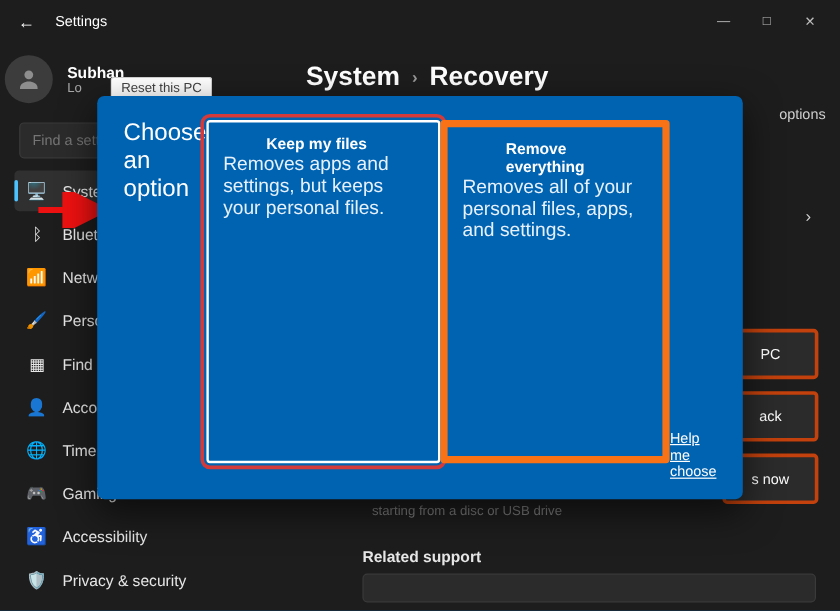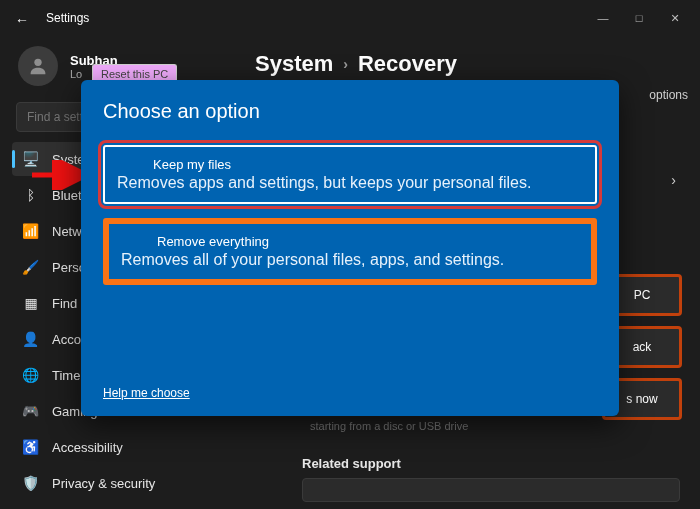--- a/index.html
+++ b/index.html
@@ -16,21 +16,21 @@
   .titlebar {
     display: flex; align-items: center;
     height: 36px; padding: 0 8px;
   }
   .back-ico { width: 28px; text-align: center; color: #fff; font-size: 14px; }
   .title { margin-left: 10px; font-size: 12px; }
   .winctrls { margin-left: auto; display: flex; gap: 22px; padding-right: 10px; color: #bdbdbd; font-size: 11px; }
   .winctrls span { width: 14px; text-align: center; }
 
   
-  .userrow { display: flex; align-items: center; padding: 10px 18px 8px 18px; gap: 12px; }
+  .userrow { display: flex; align-items: center; padding: 10px 18px 8px 4px; gap: 12px; }
   .avatar {
     width: 40px; height: 40px; border-radius: 50%;
     background: #3c3c3c; display: flex; align-items: center; justify-content: center;
   }
   .avatar svg { width: 22px; height: 22px; fill: #8e8e8e; }
   .uname { font-size: 13px; font-weight: 600; }
   .umail { font-size: 11px; color: #a7a7a7; }
 
   
   .crumbs {
@@ -84,45 +84,45 @@
   }
 
   
   .arrow {
     position: absolute; left: 30px; top: 160px; width: 60px; height: 30px;
   }
 
   
   .dialog-backlabel {
     position: absolute; left: 92px; top: 64px;
-    background: #f0abfc; color: #444; font-size: 11px;
+    background: #ffffff; color: #444; font-size: 11px;
     padding: 3px 8px; border-radius: 3px 3px 0 0;
     border: 1px solid #d0d0d0; border-bottom: none;
   }
   .dialog {
     position: absolute; left: 81px; top: 80px;
     width: 538px; height: 336px;
     background: #0063b1;
     border-radius: 6px;
     box-shadow: 0 10px 30px rgba(0,0,0,.6);
     padding: 20px 22px 16px 22px;
-    display: flex; flex-direction: column;
+    display: flex; flex-direction: row;
   }
   .dlg-title { color: #fff; font-size: 20px; font-weight: 400; margin-bottom: 22px; }
   .opt {
     border: 6px solid #f97316; border-radius: 3px;
     padding: 10px 12px; margin-bottom: 14px;
     color: #fff; cursor: pointer;
   }
   .opt.hi {
     border: 2px solid #ffffff;
     outline: 3px solid #d53a3a;
     outline-offset: 2px;
   }
-  .opt .ot { font-weight: 400; font-size: 13px; padding-left: 36px; }
+  .opt .ot { font-weight: 700; font-size: 13px; padding-left: 36px; }
   .opt .od { font-size: 16px; color: #e6f1fb; margin-top: 2px; }
 
   .dlg-footer {
     margin-top: auto; display: flex; align-items: flex-start;
     justify-content: space-between; padding-top: 12px;
   }
   .help { color: #fff; font-size: 12px; text-decoration: underline; cursor: pointer; }
   .cancel {
     border: 2px solid #fff; background: transparent; color: #fff;
     padding: 5px 18px; border-radius: 3px; font-size: 13px; cursor: pointer;

